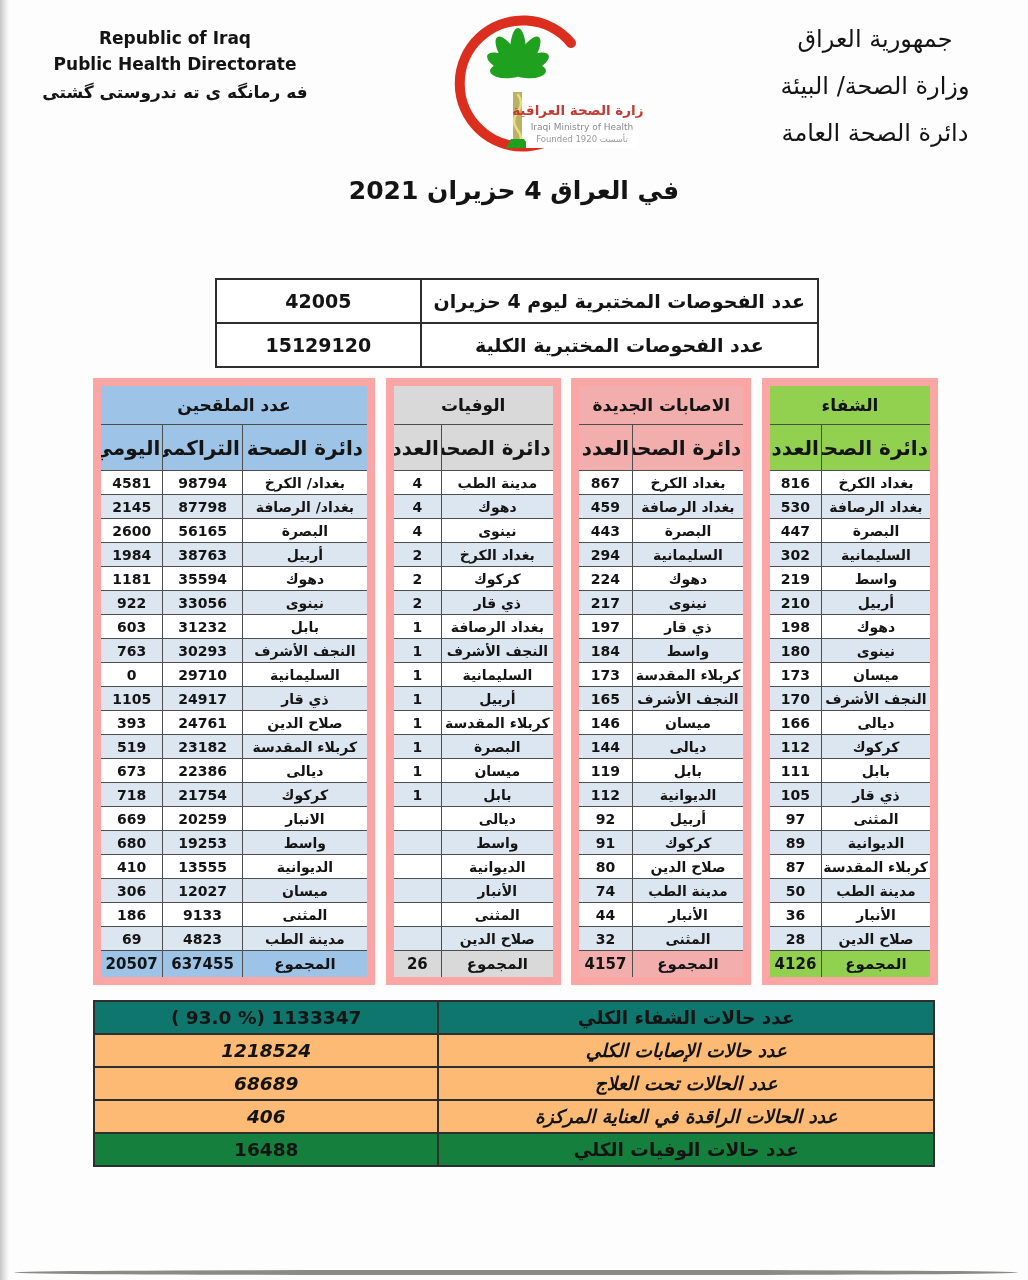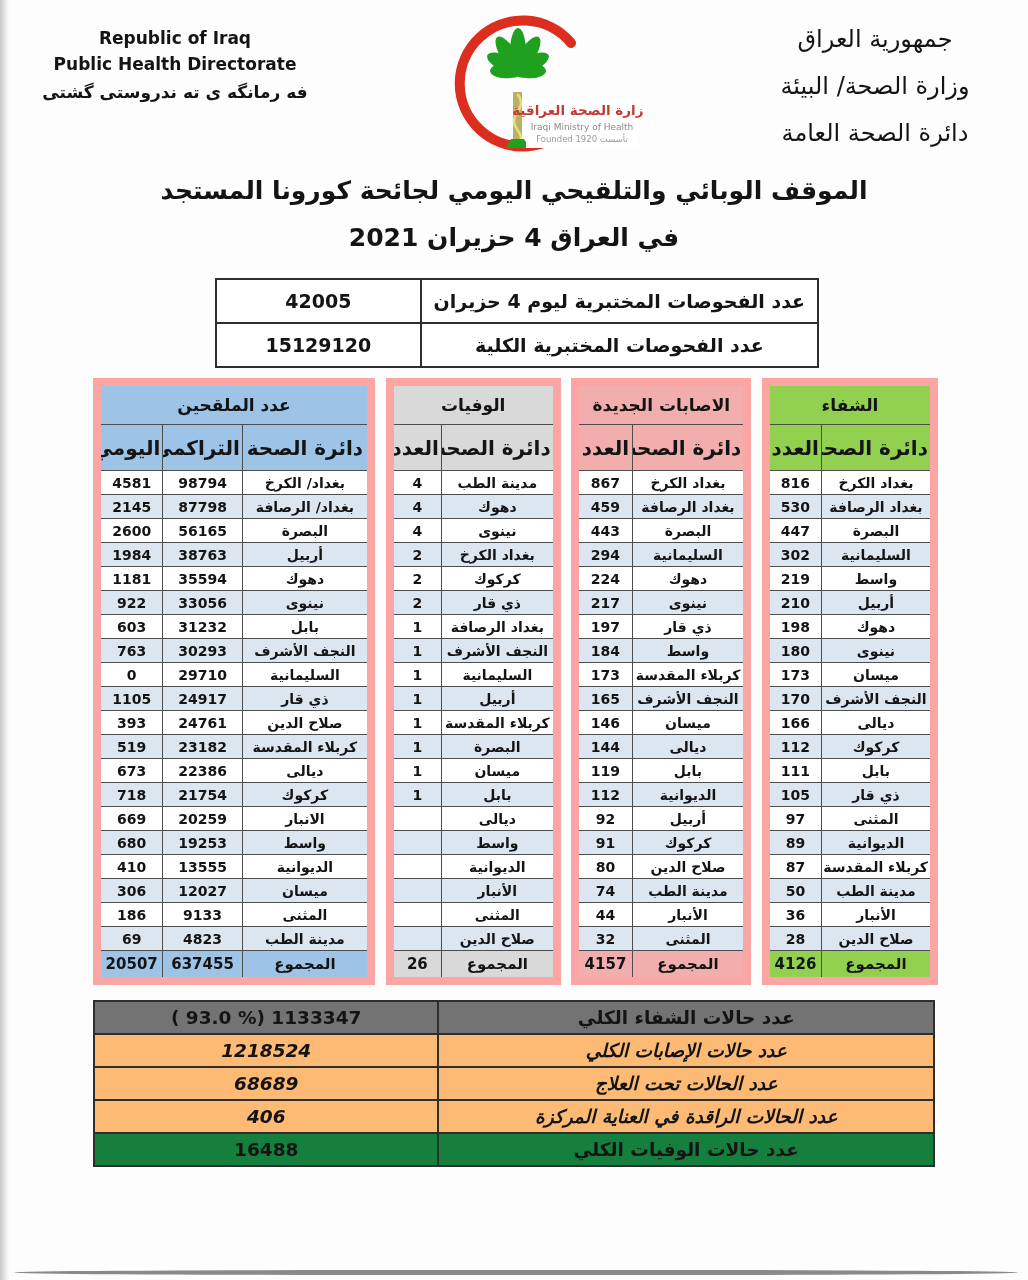--- a/index.html
+++ b/index.html
@@ -47,21 +47,21 @@
   .theme-blue  .t-title th, .theme-blue  .t-cols th, .theme-blue  tfoot td { background:#9dc3e6; }
   .theme-gray  .t-title th, .theme-gray  .t-cols th, .theme-gray  tfoot td { background:#d9d9d9; }
   .theme-pink  .t-title th, .theme-pink  .t-cols th, .theme-pink  tfoot td { background:#f1aeac; }
   .theme-green .t-title th, .theme-green .t-cols th, .theme-green tfoot td { background:#92d050; }
 
   
   .summary { position:absolute; left:93px; top:1000px; width:842px; font-weight:bold;
     table-layout:fixed; }
   .summary td { border:2px solid #2e2e2e; height:29px; text-align:center;
     vertical-align:middle; font-size:18.5px; }
-  .row-green td { background:#737373; }
+  .row-green td { background:#0f766e; }
   .row-pink  td { background:#fdba74;font-style:italic; }
   .row-beige td { background:#15803d; }
 </style>
 </head>
 <body>
 
 <div class="page">
   <div class="edge-left"></div>
   <div class="edge-bottom"></div>
 
@@ -93,21 +93,20 @@
     <text x="144" y="132" text-anchor="middle" font-size="8.5" fill="#9a9a9a">Founded 1920  تأسست</text>
   </svg>
 
   <div class="hdr-ar" dir="rtl">
     <div class="ar-line">جمهورية العراق</div>
     <div class="ar-line">وزارة الصحة/ البيئة</div>
     <div class="ar-line">دائرة الصحة العامة</div>
   </div>
 
   <div class="title" dir="rtl">
-    <div>الموقف الوبائي والتلقيحي اليومي لجائحة كورونا المستجد</div>
     <div>في العراق 4  حزيران 2021</div>
   </div>
 
   <table class="tests" dir="rtl">
     <colgroup>
         <col style="width:66%">
         <col style="width:34%">
       </colgroup>
     <tbody>
       <tr>

